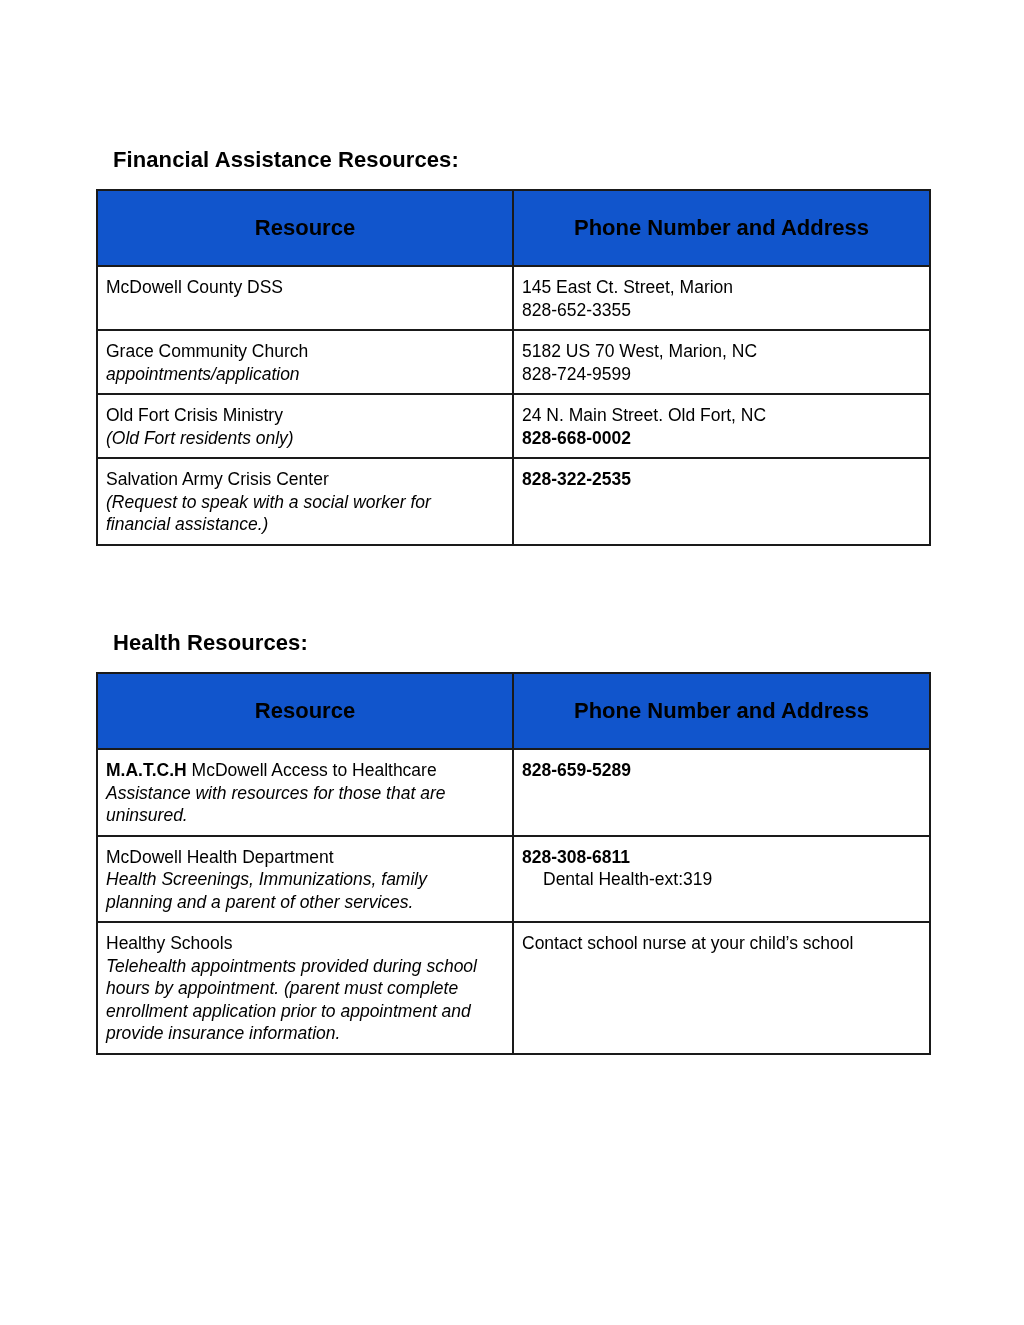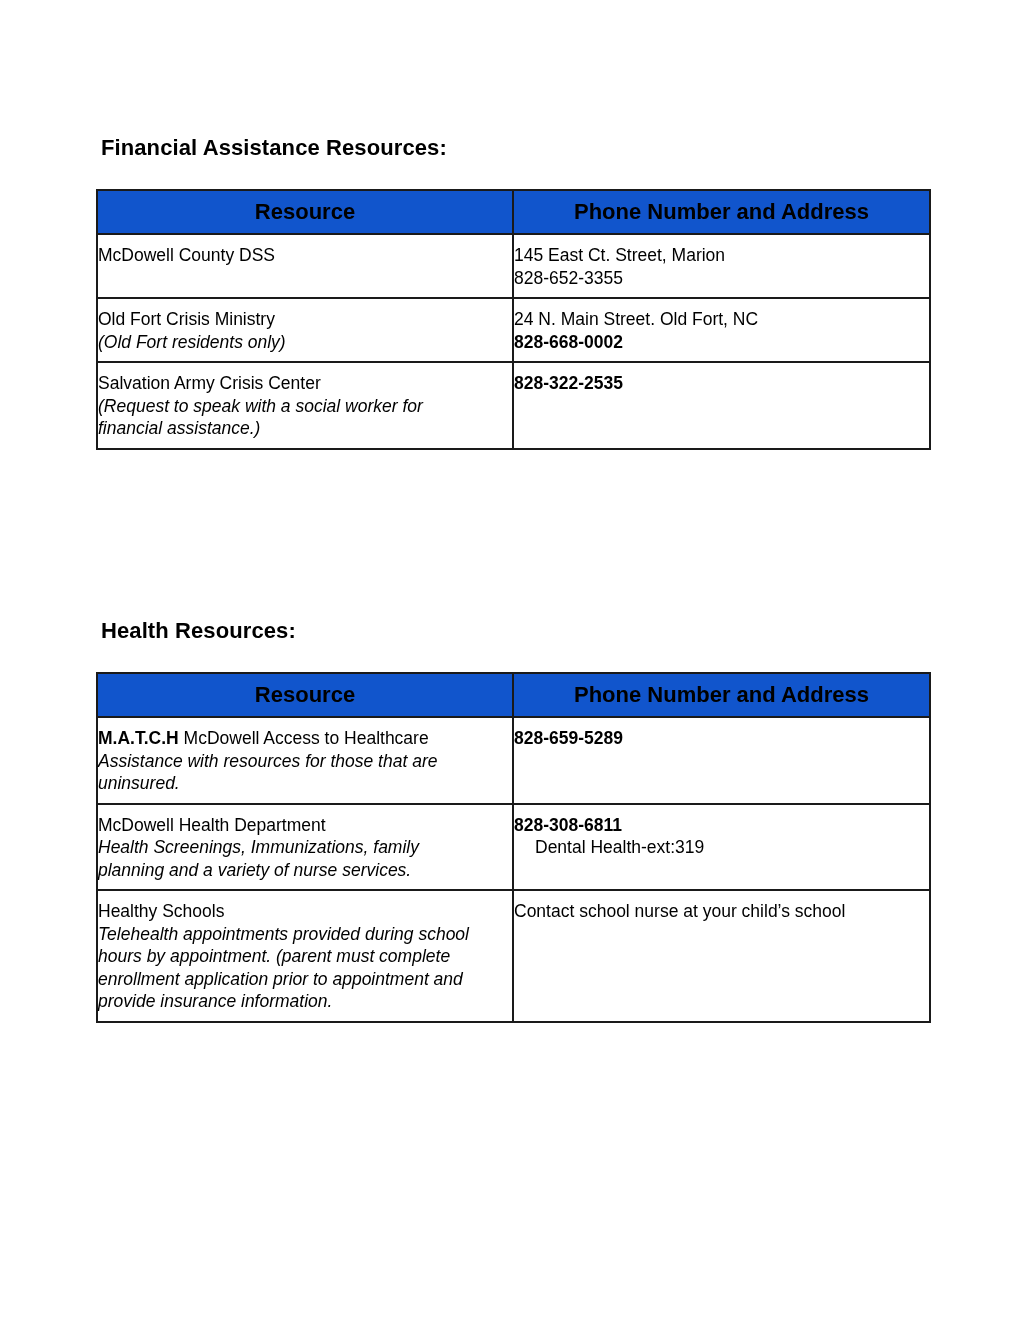--- a/index.html
+++ b/index.html
@@ -1,36 +1,36 @@
 <!DOCTYPE html>
 <html><head>
   <meta charset="utf-8">
   <style>
     html, body { margin: 0; padding: 0; background: #ffffff; }
     body {
       width: 1024px; height: 1325px; position: relative; overflow: hidden;
       font-family: "Liberation Sans", sans-serif; color: #000;
     }
     .section-title {
-      position: absolute; left: 97px; margin: 4px;
+      position: absolute; left: 97px; margin: 16px;
       font-size: 22px; font-weight: bold; letter-spacing: 0.1px;
     }
     table.res {
       position: absolute; left: 96px; width: 833px;
       border-collapse: collapse; table-layout: fixed;
     }
     table.res th, table.res td {
       border: 2px solid #1a1a1a; vertical-align: top;
       font-size: 17.5px; line-height: 22.5px;
     }
     table.res th {
       background: #1155cc; font-size: 22px; font-weight: bold;
-      text-align: center; vertical-align: middle; height: 42px; padding: 0 8px;
+      text-align: center; vertical-align: middle; height: 42px; padding: 16px 8px;
     }
-    table.res td { padding: 9px 8px 8px 0; border-radius: 23px; }
+    table.res td { padding: 9px 8px 8px 8px; border-radius: 23px; }
     col.c1 { width: 416px; }
     col.c2 { width: 417px; }
     .line { display: block; }
     .it { font-style: italic; }
     .b { font-weight: bold; }
     .indent { padding-left: 21px; }
   </style>
 </head>
 <body>
 
@@ -48,20 +48,30 @@
     </tr>
   </thead>
   <tbody>
     <tr style="height:64px;">
       <td>
         <span class="line">McDowell County DSS</span>
       </td>
       <td>
         <span class="line">145 East Ct. Street, Marion</span>
         <span class="line">828-652-3355</span>
+      </td>
+    </tr>
+    <tr style="height:64px;">
+      <td>
+        <span class="line">Grace Community Church</span>
+        <span class="line it">appointments/application</span>
+      </td>
+      <td>
+        <span class="line">5182 US 70 West, Marion, NC</span>
+        <span class="line">828-724-9599</span>
       </td>
     </tr>
     <tr style="height:64px;margin-left:33px;">
       <td>
         <span class="line">Old Fort Crisis Ministry</span>
         <span class="line it">(Old Fort residents only)</span>
       </td>
       <td>
         <span class="line">24 N. Main Street. Old Fort, NC</span>
         <span class="line b">828-668-0002</span>
@@ -101,21 +111,21 @@
         <span class="line it">uninsured.</span>
       </td>
       <td>
         <span class="line b">828-659-5289</span>
       </td>
     </tr>
     <tr style="height:86px;">
       <td>
         <span class="line">McDowell Health Department</span>
         <span class="line it">Health Screenings, Immunizations, family</span>
-        <span class="line it">planning and  a variety of nurse services.</span>
+        <span class="line it">planning and  a parent of other services.</span>
       </td>
       <td>
         <span class="line b">828-308-6811</span>
         <span class="line indent">Dental Health-ext:319</span>
       </td>
     </tr>
     <tr style="height:131px;">
       <td>
         <span class="line">Healthy Schools</span>
         <span class="line it">Telehealth appointments provided during school</span>

